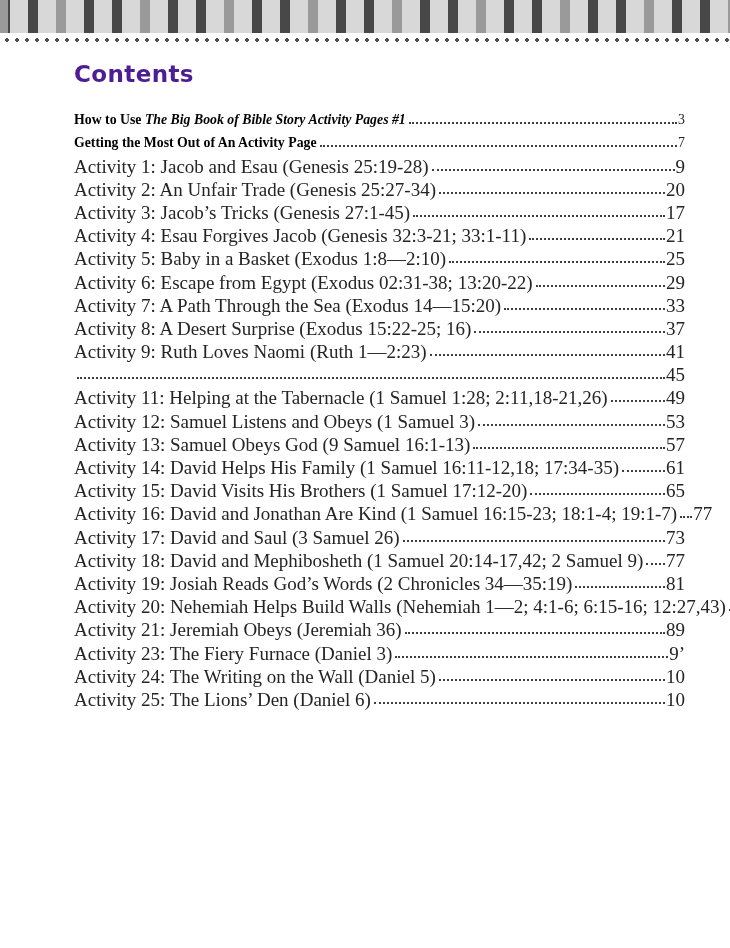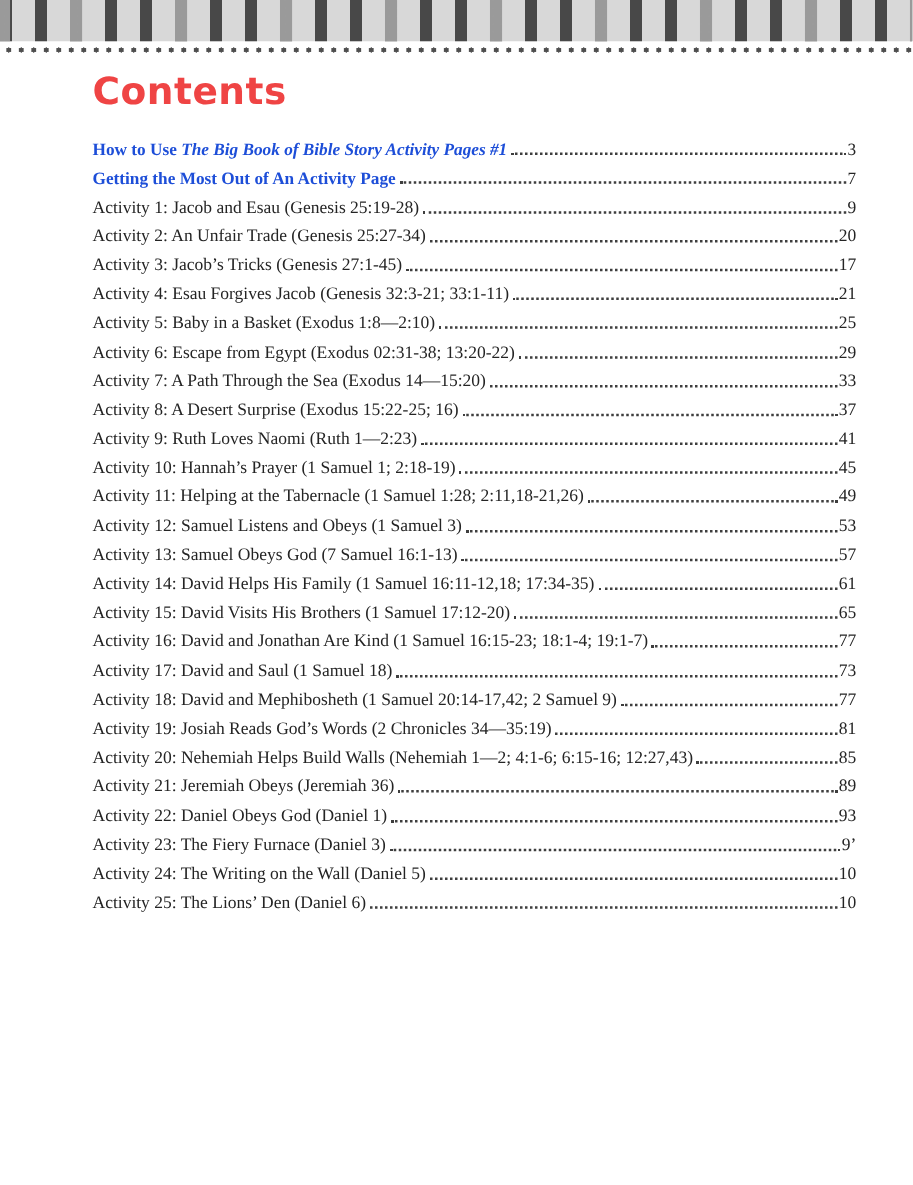--- a/index.html
+++ b/index.html
@@ -24,37 +24,37 @@
     width:730px;height:14px;
     background-image:radial-gradient(circle 2px at 50% 50%, #4e4e4e 98%, rgba(0,0,0,0) 100%);
     background-size:10px 14px;
     background-repeat:repeat-x;
     background-position:2px 0;
   }
   .page-title{
     margin:14px 0 0 74px;
     font-family:"DejaVu Sans", sans-serif;
     font-weight:bold;
-    font-size:30px;
+    font-size:23px;
     line-height:26px;
     letter-spacing:0.4px;
-    color:#ef4444;
+    color:#4c1d95;
   }
   .toc{
     margin:18px 45px 0 74px; 
   }
   .row{
     display:flex;
     align-items:flex-end;
     height:23.2px;
-    font-size:14px;
+    font-size:19px;
     line-height:17px;
   }
   .row .txt{white-space:nowrap;}
-  .row .txt b{color:#1d4ed8;text-align:right;}
+  .row .txt b{color:#000000;text-align:right;}
   .row.frontmatter{font-size:13.8px;}
   .leader{
     flex:1;
     border-bottom:2px dotted #3e3e3e;
     margin:0 1px 4px 3px;
     min-width:12px;
   }
   .pg{
     white-space:nowrap;
     text-align:right;
@@ -118,56 +118,55 @@
       <span class="txt">Activity 8: A Desert Surprise (Exodus 15:22-25; 16)  </span>
       <span class="leader"></span>
       <span class="pg">37</span>
     </div>
     <div class="row">
       <span class="txt">Activity 9: Ruth Loves Naomi (Ruth 1—2:23) </span>
       <span class="leader"></span>
       <span class="pg">41</span>
     </div>
     <div class="row">
-      <span class="txt">Activity 10: Hannah’s Prayer (1 Samuel 1; 2:18-19)</span>
       <span class="leader"></span>
       <span class="pg">45</span>
     </div>
     <div class="row">
       <span class="txt">Activity 11: Helping at the Tabernacle (1 Samuel 1:28; 2:11,18-21,26) </span>
       <span class="leader"></span>
       <span class="pg">49</span>
     </div>
     <div class="row">
       <span class="txt">Activity 12: Samuel Listens and Obeys (1 Samuel 3) </span>
       <span class="leader"></span>
       <span class="pg">53</span>
     </div>
     <div class="row">
-      <span class="txt">Activity 13: Samuel Obeys God (7 Samuel 16:1-13)</span>
+      <span class="txt">Activity 13: Samuel Obeys God (9 Samuel 16:1-13)</span>
       <span class="leader"></span>
       <span class="pg">57</span>
     </div>
     <div class="row">
       <span class="txt">Activity 14: David Helps His Family (1 Samuel 16:11-12,18; 17:34-35)</span>
       <span class="leader"></span>
       <span class="pg">61</span>
     </div>
     <div class="row">
       <span class="txt">Activity 15: David Visits His Brothers (1 Samuel 17:12-20) </span>
       <span class="leader"></span>
       <span class="pg">65</span>
     </div>
     <div class="row">
       <span class="txt">Activity 16: David and Jonathan Are Kind (1 Samuel 16:15-23; 18:1-4; 19:1-7)</span>
       <span class="leader"></span>
       <span class="pg">77</span>
     </div>
     <div class="row">
-      <span class="txt">Activity 17: David and Saul (1 Samuel 18) </span>
+      <span class="txt">Activity 17: David and Saul (3 Samuel 26) </span>
       <span class="leader"></span>
       <span class="pg">73</span>
     </div>
     <div class="row">
       <span class="txt">Activity 18: David and Mephibosheth (1 Samuel 20:14-17,42; 2 Samuel 9) </span>
       <span class="leader"></span>
       <span class="pg">77</span>
     </div>
     <div class="row">
       <span class="txt">Activity 19: Josiah Reads God’s Words (2 Chronicles 34—35:19) </span>
@@ -178,25 +177,20 @@
       <span class="txt">Activity 20: Nehemiah Helps Build Walls (Nehemiah 1—2; 4:1-6; 6:15-16; 12:27,43) </span>
       <span class="leader"></span>
       <span class="pg">85</span>
     </div>
     <div class="row">
       <span class="txt">Activity 21: Jeremiah Obeys (Jeremiah 36) </span>
       <span class="leader"></span>
       <span class="pg">89</span>
     </div>
     <div class="row">
-      <span class="txt">Activity 22: Daniel Obeys God (Daniel 1) </span>
-      <span class="leader"></span>
-      <span class="pg">93</span>
-    </div>
-    <div class="row">
       <span class="txt">Activity 23: The Fiery Furnace (Daniel 3)</span>
       <span class="leader"></span>
       <span class="pg">9’</span>
     </div>
     <div class="row">
       <span class="txt">Activity 24: The Writing on the Wall (Daniel 5)</span>
       <span class="leader"></span>
       <span class="pg">10</span>
     </div>
     <div class="row">

